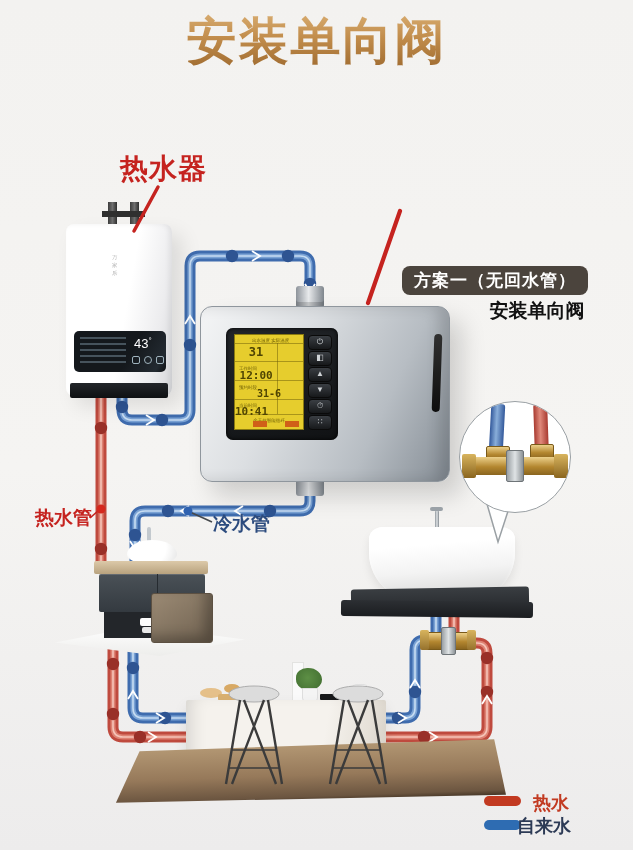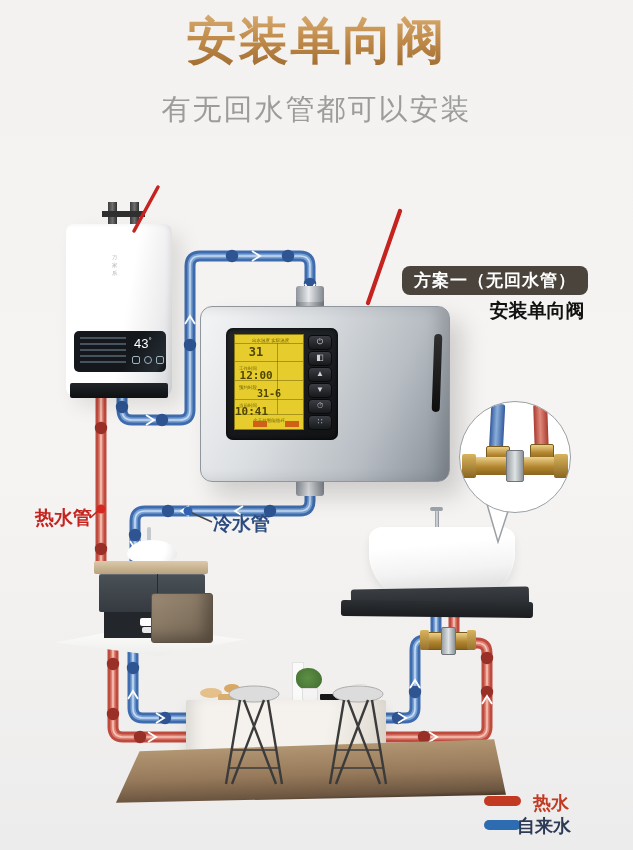--- a/index.html
+++ b/index.html
@@ -102,21 +102,20 @@
         <path d="M156 713 l8 5 l-8 5"></path>
       <path d="M398 713 l8 5 l-8 5"></path>
         <path d="M410 688 l5 -8 l5 8"></path>
       <path d="M148 732 l8 5 l-8 5"></path>
         <path d="M429 732 l8 5 l-8 5"></path>
         <path d="M482 704 l5 -8 l5 8"></path>
     </g>
   </svg>
 
   <div class="abs title">安装单向阀</div>
-  <div class="abs sub" style="top:90px">有无回水管都可以安装</div>
 
   <div class="abs" style="left:0;top:0;z-index:2">
     <div class="abs" style="left:108px;top:202px;width:9px;height:25px;background:linear-gradient(90deg,#3c3c3c,#6f6f6f,#2e2e2e)"></div>
     <div class="abs" style="left:130px;top:202px;width:9px;height:25px;background:linear-gradient(90deg,#3c3c3c,#6f6f6f,#2e2e2e)"></div>
     <div class="abs" style="left:102px;top:211px;width:43px;height:6px;background:#2f2f2f"></div>
     <div class="abs" style="left:66px;top:224px;width:106px;height:172px;border-radius:8px;
       background:linear-gradient(100deg,#ffffff 55%,#ececee 82%,#d5d6d9);box-shadow:10px 10px 20px rgba(0,0,0,.10),inset -3px 0 5px rgba(0,0,0,.06)"></div>
     <div class="abs" style="left:112px;top:246px;font-size:9px;transform:scale(.6);transform-origin:left;color:#b6b6b6">万家乐</div>
     <div class="abs" style="left:74px;top:331px;width:92px;height:41px;border-radius:5px;
       background:linear-gradient(120deg,#14181c 60%,#232a31 90%,#0d0f12)">
@@ -271,20 +270,21 @@
     <div class="abs" style="left:2px;top:55px;width:106px;height:18px;border-radius:4px;
       background:linear-gradient(180deg,#ecd08a,#b3862f 55%,#8a651f)"></div>
     <div class="abs" style="left:2px;top:52px;width:14px;height:24px;border-radius:2px;
       background:linear-gradient(180deg,#d8b45e,#8a651f)"></div>
     <div class="abs" style="left:94px;top:52px;width:14px;height:24px;border-radius:2px;
       background:linear-gradient(180deg,#d8b45e,#8a651f)"></div>
     <div class="abs" style="left:46px;top:48px;width:16px;height:30px;border-radius:2px;border:1px solid #6e7478;
       background:linear-gradient(90deg,#9aa0a4,#dfe3e5 50%,#8d9397)"></div>
   </div>
 
+  <div class="abs red-callout" style="left:120px;top:150px;font-size:28px">热水器</div>
   <div class="abs note">安装单向阀</div>
   <div class="abs badge">方案一（无回水管）</div>
   <div class="abs pipe-tag" style="left:35px;top:505px;color:#c5231f">热水管</div>
   <div class="abs pipe-tag" style="left:213px;top:511px;color:#2c4b7e">冷水管</div>
 
   <div class="abs legend-bar" style="left: 484px; top: 796px; background: rgb(194, 58, 33);"></div>
   <div class="abs legend-txt" style="left:533px;top:791px;color:#c23a21">热水</div>
   <div class="abs legend-bar" style="left: 484px; top: 820px; background: rgb(46, 108, 178);"></div>
   <div class="abs legend-txt" style="left:517px;top:814px;color:#2c3a55">自来水</div>
 

